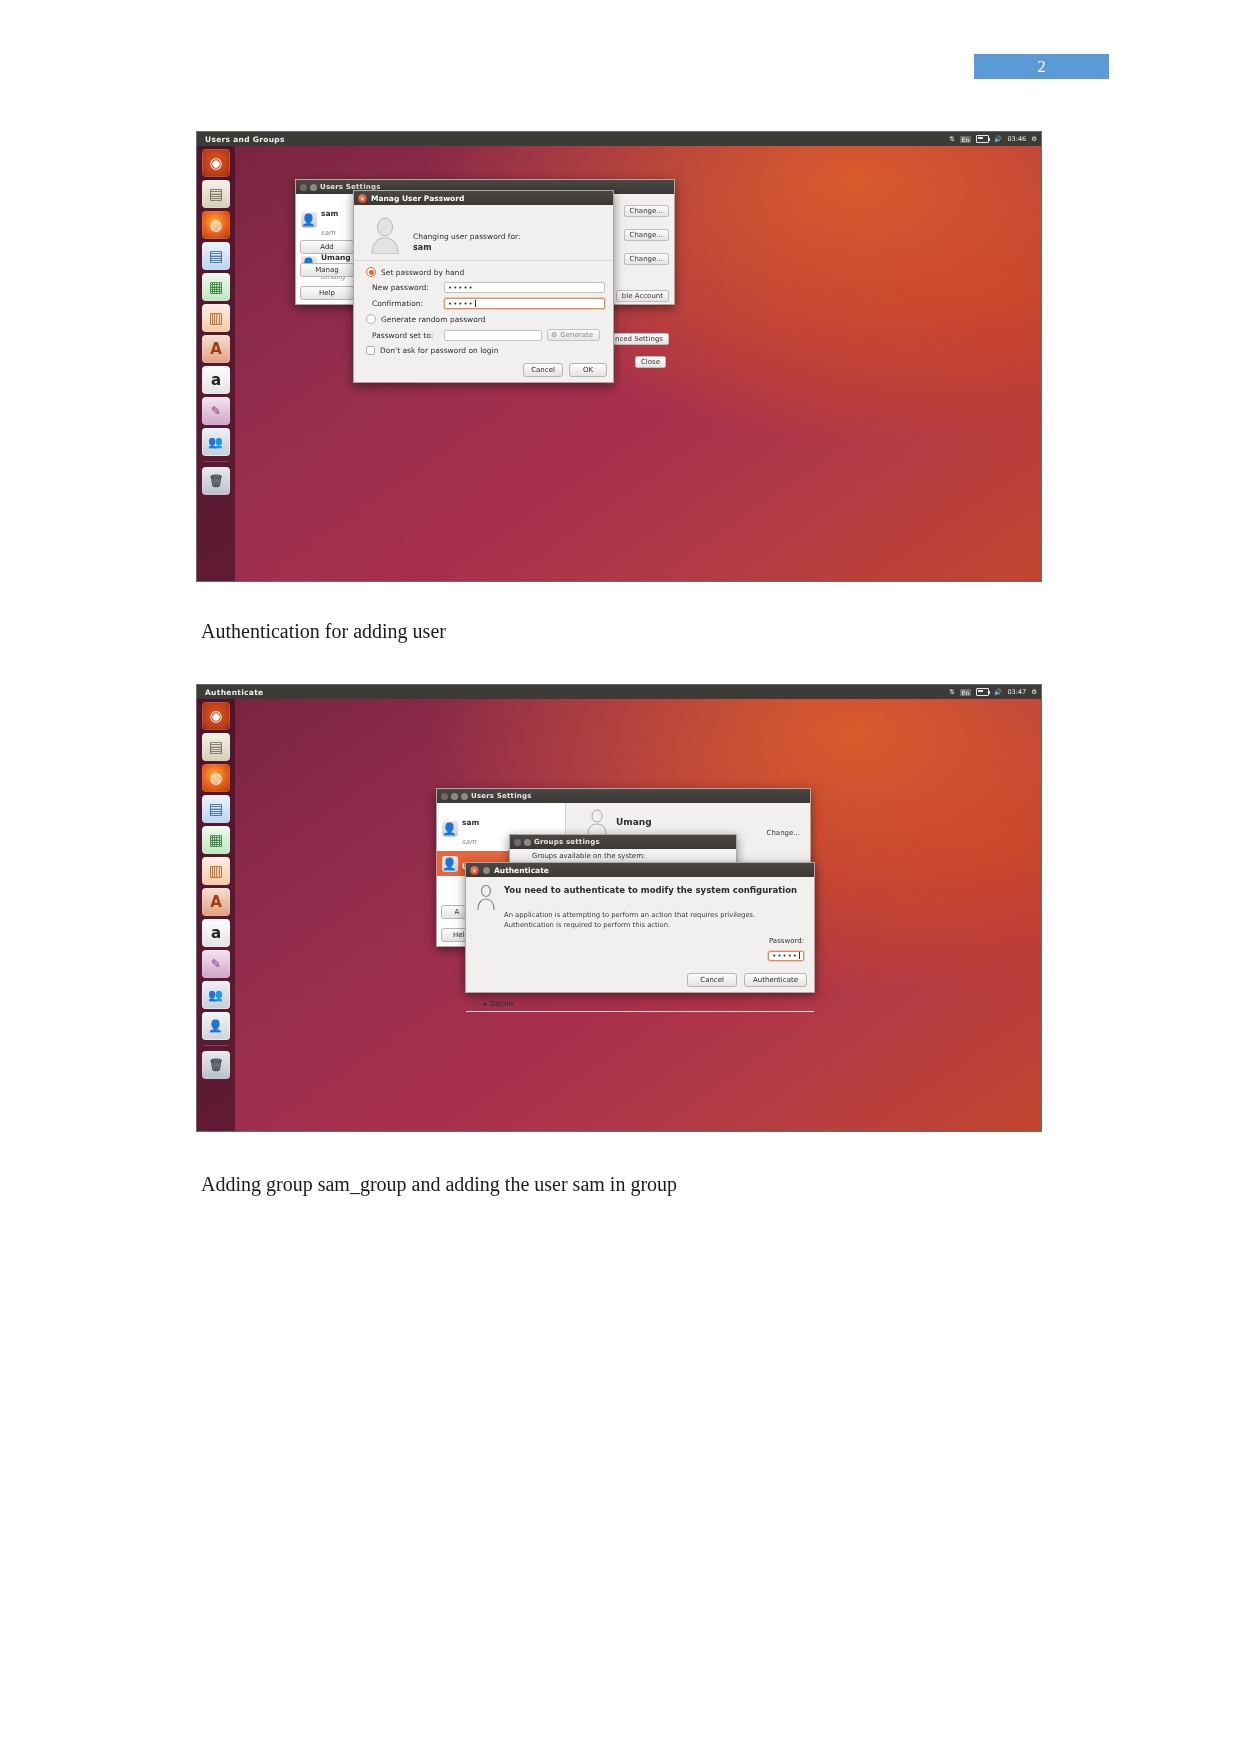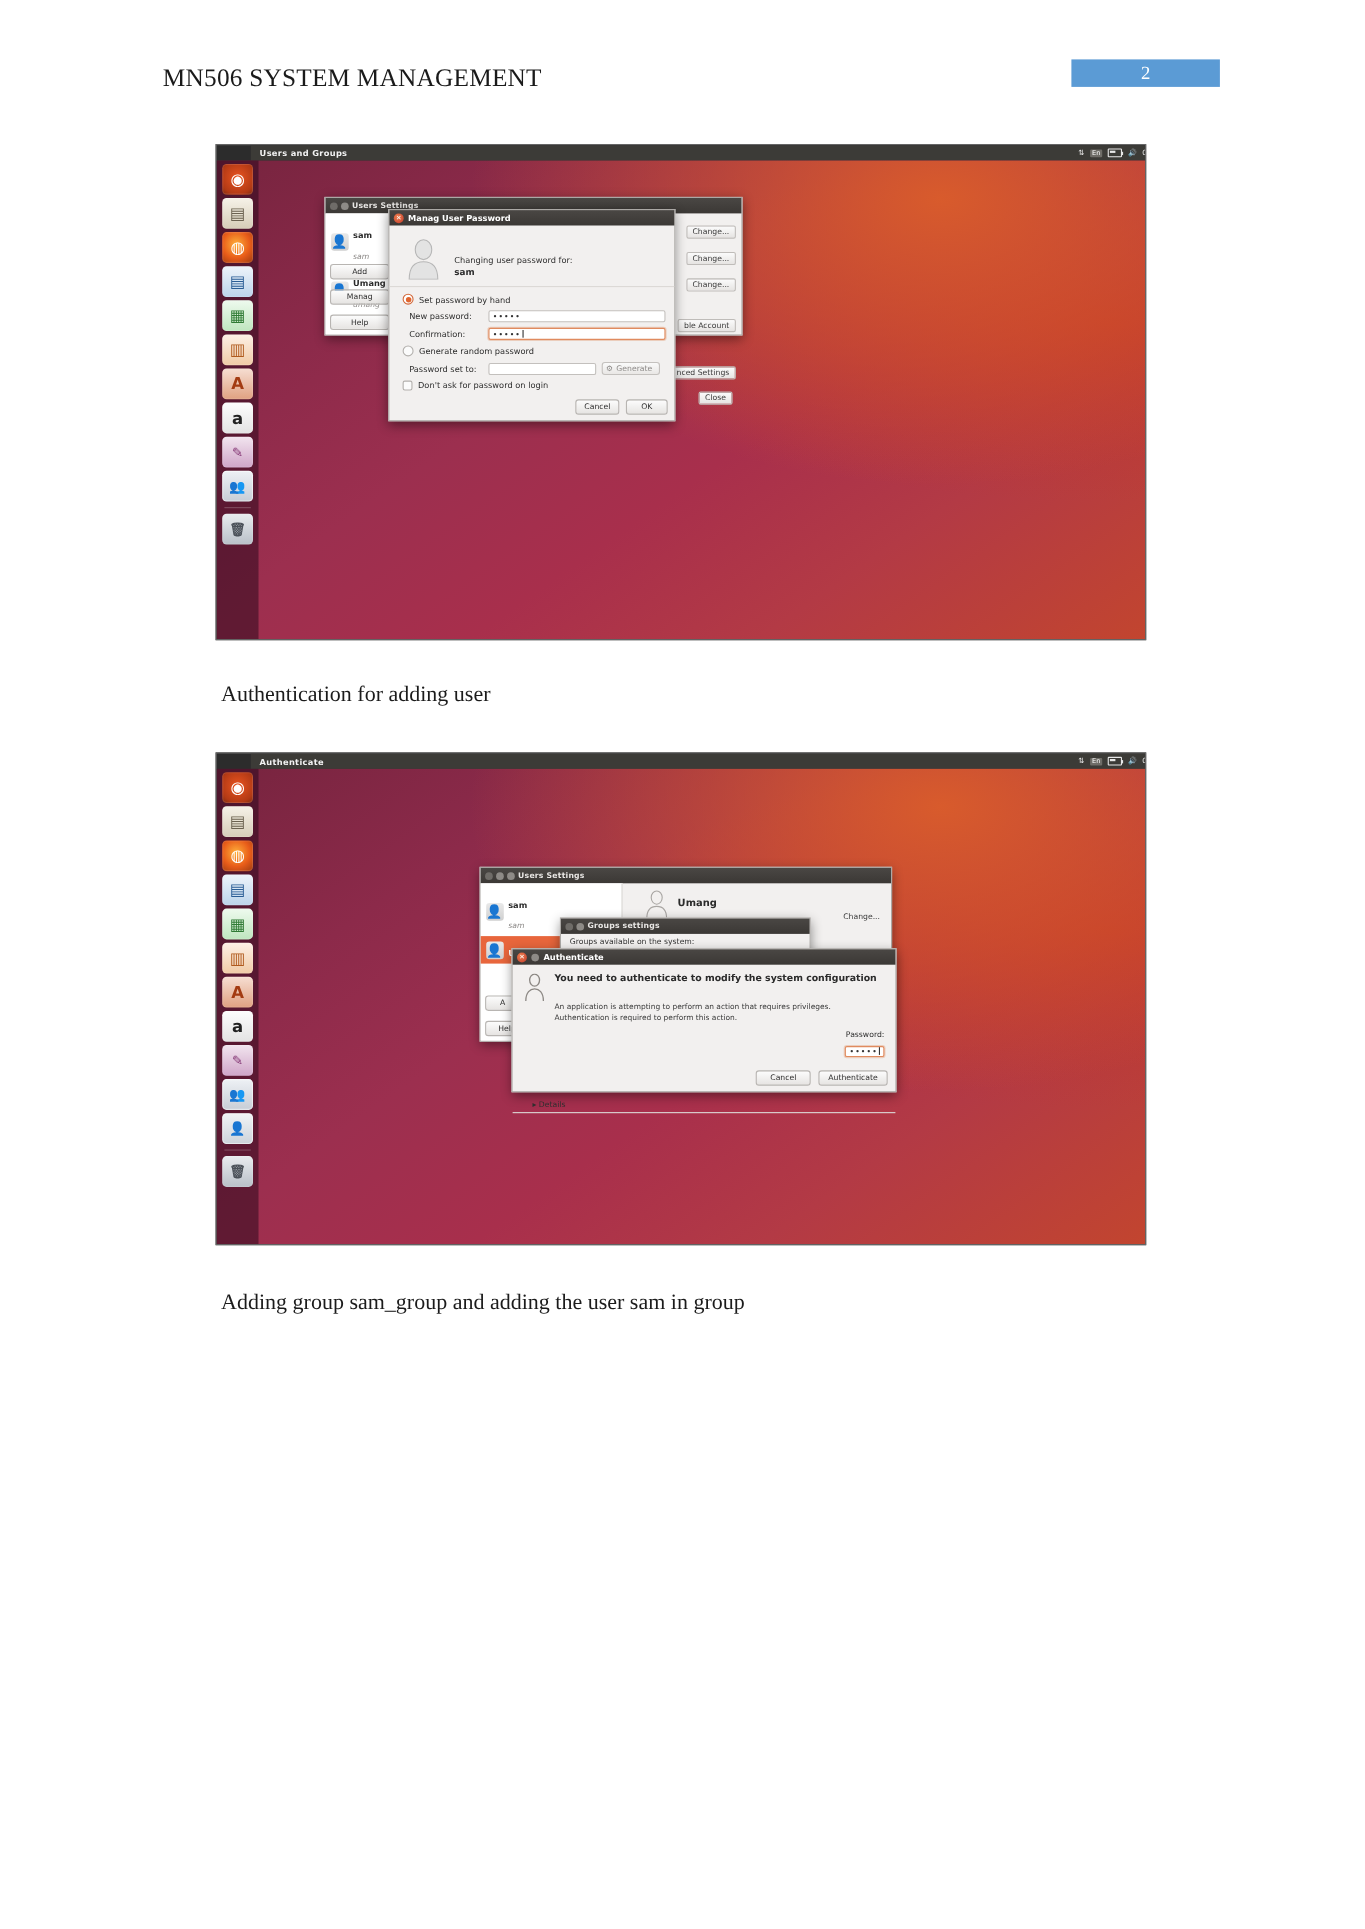--- a/index.html
+++ b/index.html
@@ -62,21 +62,20 @@
     position: absolute;
     left: 0; top: 0;
     width: 100%;
     height: 14px;
     background: #3c3b37;
     display: flex;
     align-items: center;
     justify-content: space-between;
     padding: 0 4px;
     box-sizing: border-box;
-    margin-left: 31px;
   }
   .top-bar-title {
     color: #f2f2f2;
     font-family: "DejaVu Sans", sans-serif;
     font-size: 7.5px;
     font-weight: bold;
     letter-spacing: 0.3px;
     padding-left: 4px;
   }
   .tray {
@@ -345,21 +344,21 @@
     position: absolute;
     right: 6px; bottom: 5px;
     display: flex; gap: 6px;
   }
 
   
   #usersSettings2 { left: 239px; top: 103px; width: 375px; height: 159px; }
   #groupsSettings { left: 312px; top: 149px; width: 228px; height: 113px; }
   #authDialog { left: 268px; top: 177px; width: 350px; height: 131px; }
 
-  .gs-note { font-size: 7px; color: #333; padding: 3px 8px 0; }
+  .gs-note { font-size: 7px; color: #333; padding: 3px 22px 0; }
   .gs-list {
     margin: 3px 5px;
     height: 40px;
     background: #fff;
     border: 1px solid #c9c6c3;
     border-radius: 2px;
   }
 
   .auth-title {
     height: 14px;
@@ -392,21 +391,20 @@
     color: #1b1b1b;
     white-space: nowrap;
   }
   #caption1 { top: 620px; }
   #caption2 { top: 1173px; }
 </style>
 </head>
 <body>
 
 <div class="doc-header">
-  <div class="doc-title">MN506 SYSTEM MANAGEMENT</div>
   <div class="page-badge">2</div>
 </div>
 
 <div class="shot" id="shot1">
 
   <div class="top-bar">
     <div class="top-bar-title">Users and Groups</div>
     <div class="tray">
       <span class="ic">⇅</span>
       <span class="kb">En</span>

